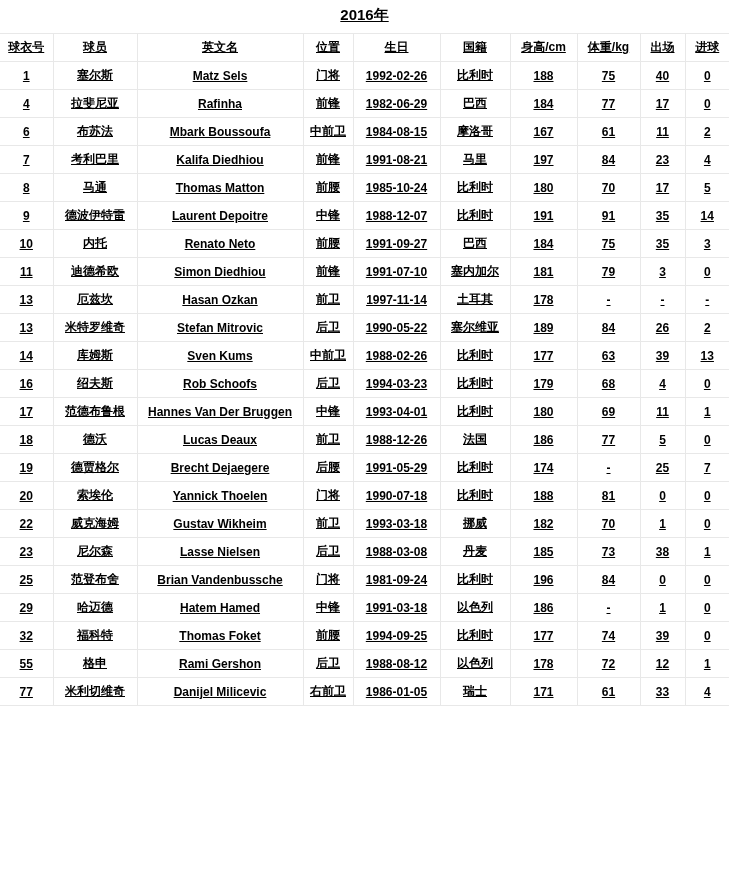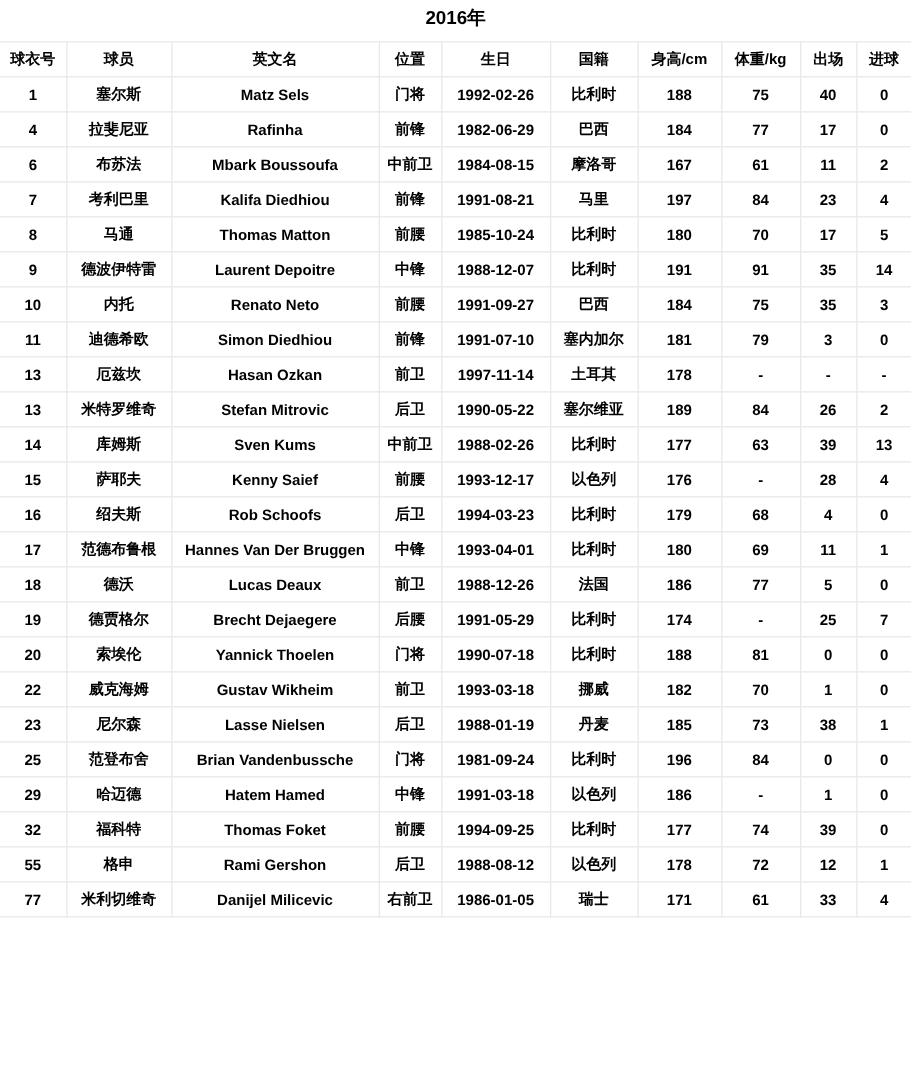--- a/index.html
+++ b/index.html
@@ -12,20 +12,21 @@
     margin: 0;
     padding: 0;
     background: var(--bg-color);
     font-family: "Liberation Sans", "DejaVu Sans", sans-serif;
   }
   .page {
     width: 729px;
     height: 740px;
     background: var(--bg-color);
     overflow: hidden;
+    text-decoration: underline;
   }
   .title {
     height: 33px;
     line-height: 30px;
     text-align: center;
     font-size: 15px;
     font-weight: bold;
     color: var(--text-color);
   }
   table.squad {
@@ -221,32 +222,20 @@
           <td>Sven Kums</td>
           <td>中前卫</td>
           <td>1988-02-26</td>
           <td>比利时</td>
           <td>177</td>
           <td>63</td>
           <td>39</td>
           <td>13</td>
         </tr>
         <tr>
-          <td>15</td>
-          <td>萨耶夫</td>
-          <td>Kenny Saief</td>
-          <td>前腰</td>
-          <td>1993-12-17</td>
-          <td>以色列</td>
-          <td>176</td>
-          <td>-</td>
-          <td>28</td>
-          <td>4</td>
-        </tr>
-        <tr>
           <td>16</td>
           <td>绍夫斯</td>
           <td>Rob Schoofs</td>
           <td>后卫</td>
           <td>1994-03-23</td>
           <td>比利时</td>
           <td>179</td>
           <td>68</td>
           <td>4</td>
           <td>0</td>
@@ -309,21 +298,21 @@
           <td>182</td>
           <td>70</td>
           <td>1</td>
           <td>0</td>
         </tr>
         <tr>
           <td>23</td>
           <td>尼尔森</td>
           <td>Lasse Nielsen</td>
           <td>后卫</td>
-          <td>1988-01-19</td>
+          <td>1988-03-08</td>
           <td>丹麦</td>
           <td>185</td>
           <td>73</td>
           <td>38</td>
           <td>1</td>
         </tr>
         <tr>
           <td>25</td>
           <td>范登布舍</td>
           <td>Brian Vandenbussche</td>

